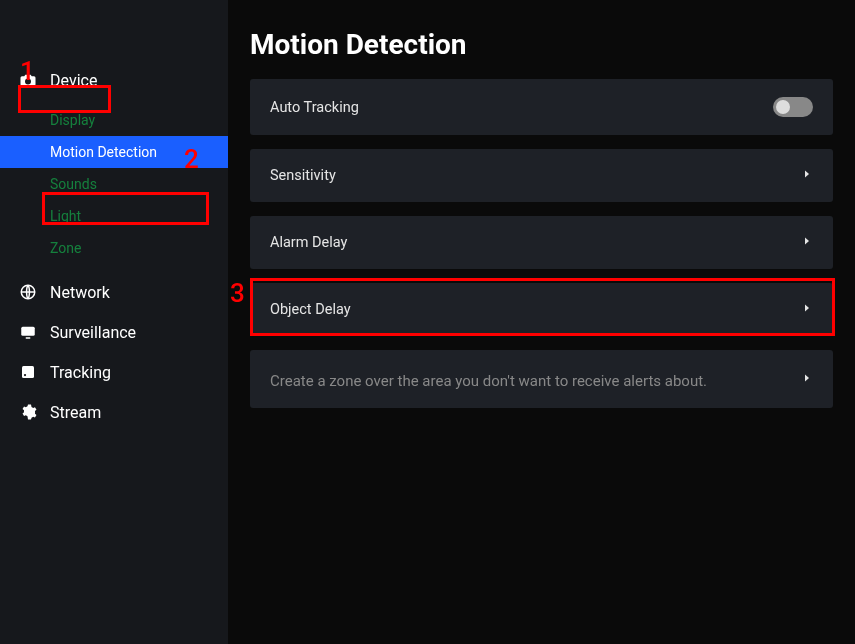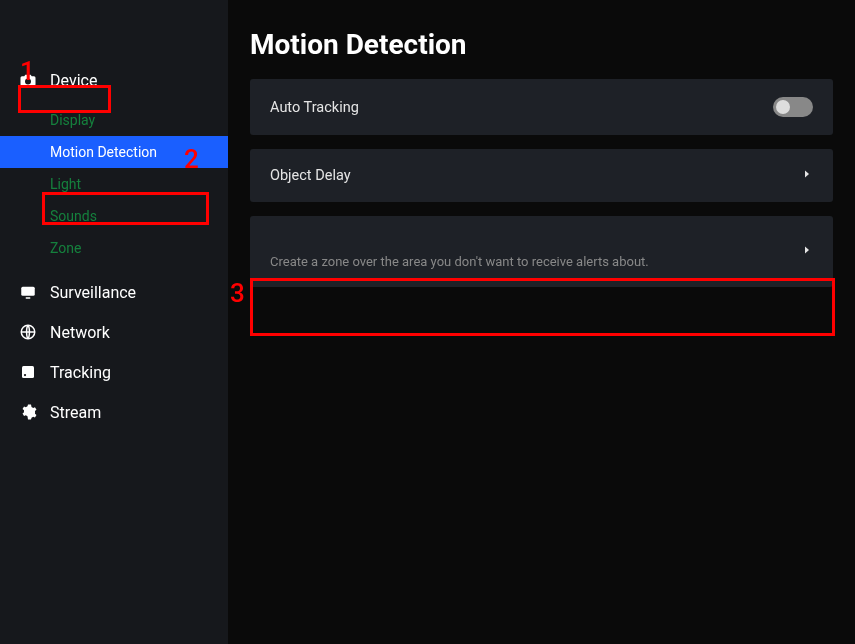--- a/index.html
+++ b/index.html
@@ -68,22 +68,22 @@
       position: relative;
     }
     .card-content { flex: 1; }
     .card-title {
       color: #e5e5e5;
       font-size: 14.5px;
       font-weight: 400;
     }
     .card-subtitle {
       color: #888;
-      font-size: 13px;
-      margin-top: 20px;
+      font-size: 15px;
+      margin-top: 4px;
     }
     .chevron {
       color: #e5e5e5;
       font-size: 12px;
     }
     .toggle {
       width: 40px; height: 20px;
       background: #888;
       border-radius: 999px;
       position: relative;
@@ -120,48 +120,48 @@
       <svg viewBox="0 0 24 24" width="18" height="18" fill="#fff">
           <path d="M4 7h3l1.5-2h7L17 7h3a2 2 0 0 1 2 2v9a2 2 0 0 1-2 2H4a2 2 0 0 1-2-2V9a2 2 0 0 1 2-2zm8 3a4 4 0 1 0 0 8 4 4 0 0 0 0-8z"></path>
         </svg>
     </span>
     <span>Device</span>
   </div>
 
   <div class="sidebar-subitems">
     <div class="sidebar-subitem"><span>Display</span></div>
     <div class="sidebar-subitem active"><span>Motion Detection</span></div>
+    <div class="sidebar-subitem"><span>Sounds</span></div>
     <div class="sidebar-subitem"><span>Light</span></div>
-    <div class="sidebar-subitem"><span>Sounds</span></div>
     <div class="sidebar-subitem"><span>Zone</span></div>
-  </div>
-
-  <div class="sidebar-section">
-    <span class="icon">
-      <svg viewBox="0 0 24 24" width="18" height="18" fill="#fff">
-          <rect x="3" y="5" width="18" height="12" rx="2"></rect>
-          <rect x="9" y="19" width="6" height="2"></rect>
-        </svg>
-    </span>
-    <span>Surveillance</span>
   </div>
 
   <div class="sidebar-section">
     <span class="icon">
       <svg viewBox="0 0 24 24" width="18" height="18" fill="none" stroke="#fff" stroke-width="2">
           <circle cx="12" cy="12" r="9"></circle>
           <path d="M3 12h18M12 3c2.5 3 2.5 15 0 18M12 3c-2.5 3-2.5 15 0 18"></path>
         </svg>
     </span>
     <span>Network</span>
   </div>
 
   <div class="sidebar-section">
     <span class="icon">
       <svg viewBox="0 0 24 24" width="18" height="18" fill="#fff">
+          <rect x="3" y="5" width="18" height="12" rx="2"></rect>
+          <rect x="9" y="19" width="6" height="2"></rect>
+        </svg>
+    </span>
+    <span>Surveillance</span>
+  </div>
+
+  <div class="sidebar-section">
+    <span class="icon">
+      <svg viewBox="0 0 24 24" width="18" height="18" fill="#fff">
           <rect x="4" y="4" width="16" height="16" rx="2"></rect>
           <circle cx="8" cy="16" r="1.5" fill="#16181c"></circle>
         </svg>
     </span>
     <span>Tracking</span>
   </div>
 
   <div class="sidebar-section">
     <span class="icon">
       <svg viewBox="0 0 24 24" width="18" height="18" fill="#fff">
@@ -175,21 +175,41 @@
 <div class="main">
   <h1 class="page-title">Motion Detection</h1>
 
   <div class="card">
     <div class="card-content">
       <div class="card-title">Auto Tracking</div>
     </div>
     <div class="toggle"></div>
   </div>
 
-
+  <div class="card">
+    <div class="card-content">
+      <div class="card-title">Sensitivity</div>
+    </div>
+    <span class="chevron">
+      <svg viewBox="0 0 24 24" width="12" height="12" fill="#e5e5e5">
+          <path d="M8 5l8 7-8 7z"></path>
+        </svg>
+    </span>
+  </div>
+
+  <div class="card">
+    <div class="card-content">
+      <div class="card-title">Alarm Delay</div>
+    </div>
+    <span class="chevron">
+      <svg viewBox="0 0 24 24" width="12" height="12" fill="#e5e5e5">
+          <path d="M8 5l8 7-8 7z"></path>
+        </svg>
+    </span>
+  </div>
 
   <div class="card">
     <div class="card-content">
       <div class="card-title">Object Delay</div>
     </div>
     <span class="chevron">
       <svg viewBox="0 0 24 24" width="12" height="12" fill="#e5e5e5">
           <path d="M8 5l8 7-8 7z"></path>
         </svg>
     </span>

